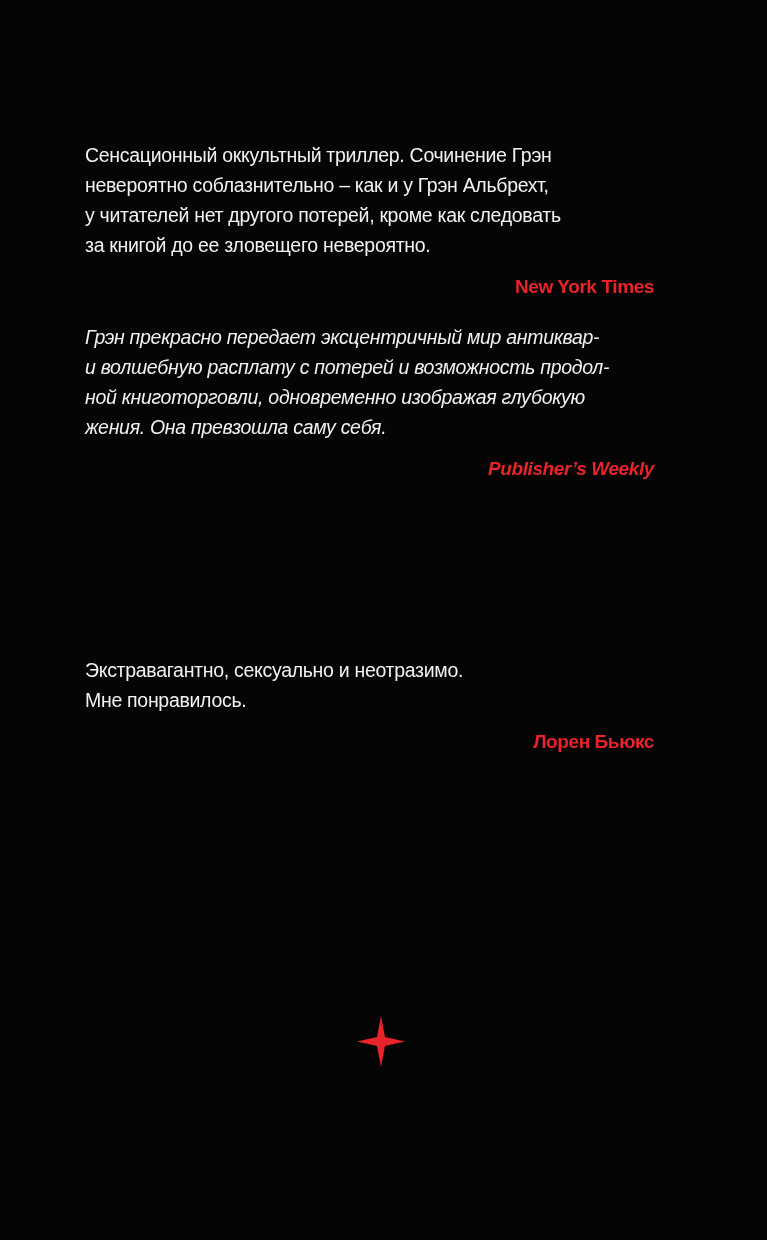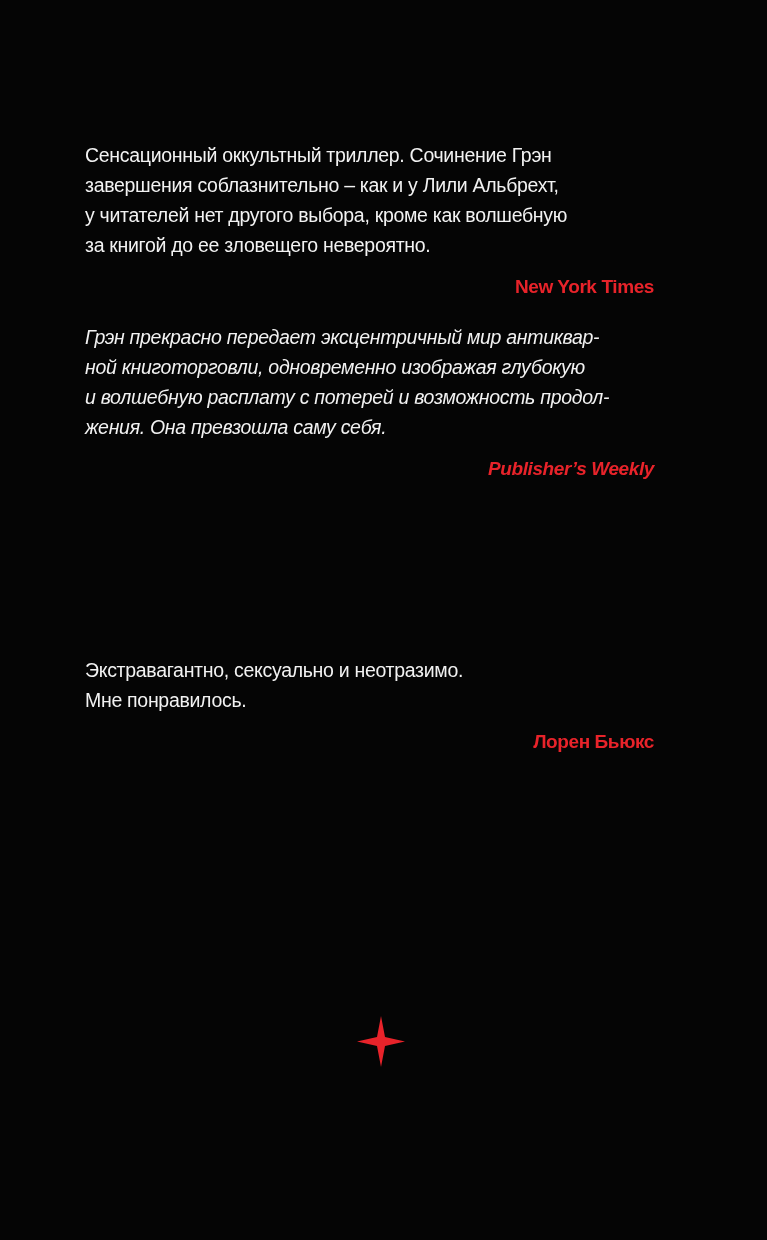--- a/index.html
+++ b/index.html
@@ -54,32 +54,32 @@
     }
   </style>
 </head>
 <body>
 
 <div class="page">
 
   <div class="review" style="top:140px;">
     <p class="review-text">
       <span class="review-line">Сенсационный оккультный триллер. Сочинение Грэн</span>
-      <span class="review-line">завершения соблазнительно – как и у Лили Альбрехт,</span>
-      <span class="review-line">у читателей нет другого выбора, кроме как волшебную</span>
+      <span class="review-line">невероятно соблазнительно – как и у Грэн Альбрехт,</span>
+      <span class="review-line">у читателей нет другого потерей, кроме как следовать</span>
       <span class="review-line">за книгой до ее зловещего невероятно.</span>
     </p>
     <p class="review-source">New York Times</p>
   </div>
 
   <div class="review" style="top:322px;font-style:italic;">
     <p class="review-text">
       <span class="review-line">Грэн прекрасно передает эксцентричный мир антиквар-</span>
+      <span class="review-line">и волшебную расплату с потерей и возможность продол-</span>
       <span class="review-line">ной книготорговли, одновременно изображая глубокую</span>
-      <span class="review-line">и волшебную расплату с потерей и возможность продол-</span>
       <span class="review-line">жения. Она превзошла саму себя.</span>
     </p>
     <p class="review-source">Publisher’s Weekly</p>
   </div>
 
 
   <div class="review" style="top:655px;">
     <p class="review-text">
       <span class="review-line">Экстравагантно, сексуально и неотразимо.</span>
       <span class="review-line">Мне понравилось.</span>

